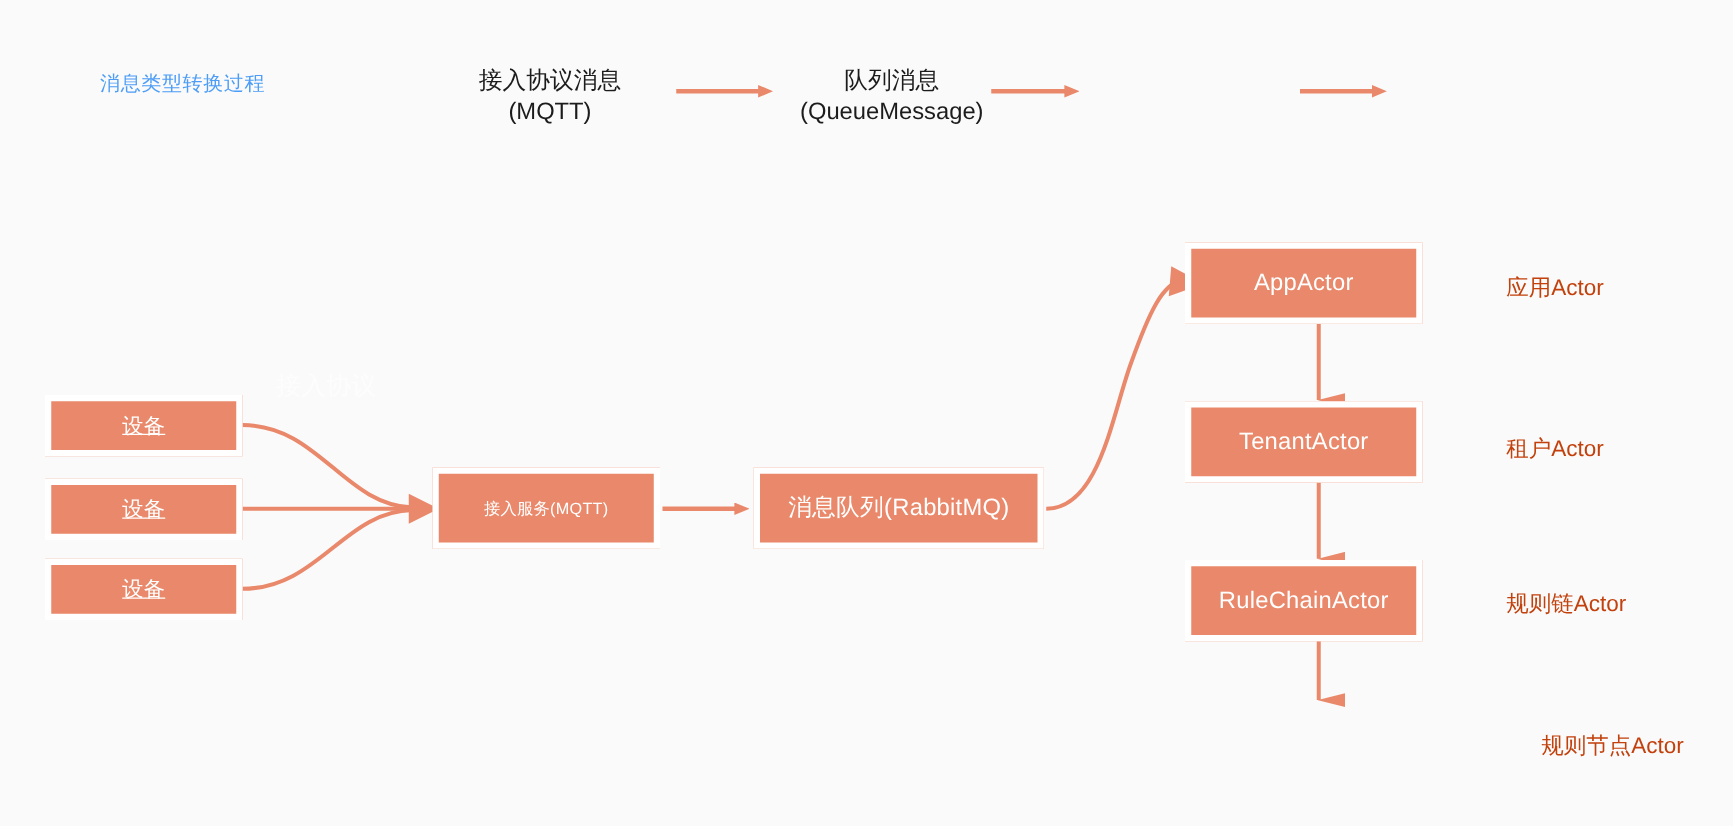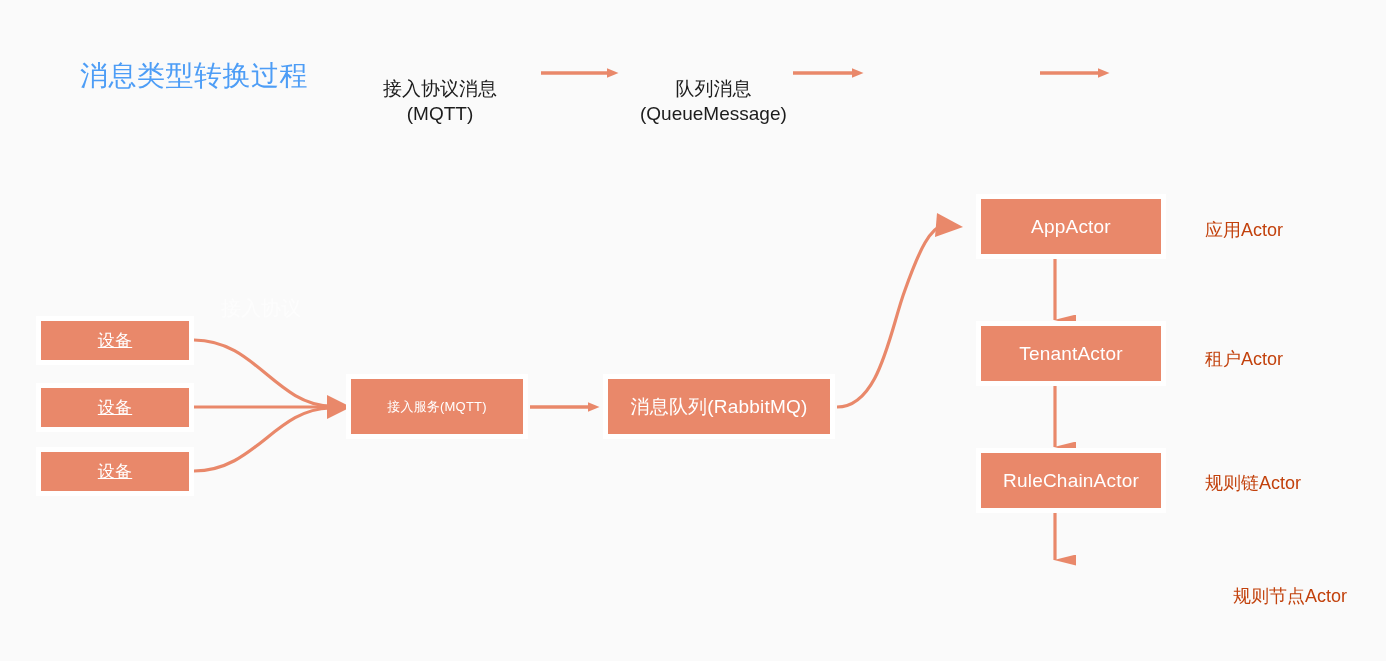--- a/index.html
+++ b/index.html
@@ -55,21 +55,21 @@
     font-size: 13px;
   }
   #node-queue {
     left: 603px; top: 374px;
     width: 232px; height: 65px;
     font-size: 19px;
   }
 
   
   .actor {
-    left: 976px;
+    left: 948px;
     width: 190px;
     height: 65px;
     font-size: 19px;
     justify-content: center;
   }
   #actor-app       { top: 194px; }
   #actor-tenant    { top: 321px; }
   #actor-rulechain { top: 448px; }
   #actor-rulenode  { top: 561px; }
 
@@ -86,37 +86,36 @@
   #note-app       { top: 221px; }
   #note-tenant    { top: 350px; }
   #note-rulechain { top: 474px; }
   #note-rulenode  { top: 587px; margin-left: 28px; }
 
   
   #diagram-title {
     position: absolute;
     left: 80px;
     top: 57px;
-    font-size: 28px;
+    font-size: 16px;
     color: #4d9df6;
     letter-spacing: 0.5px;
     white-space: nowrap;
     z-index: 4;
   }
 
   
   .flow-stage {
     position: absolute;
     text-align: center;
     color: #1c1c1c;
     font-size: 19px;
     line-height: 1.32;
     white-space: nowrap;
     z-index: 4;
-    margin-top: 24px;
   }
   .flow-stage .zh { display: block; }
   .flow-stage .en { display: block; }
   #flow-stage-0 { left: 383px; top: 52px; }
   #flow-stage-1 { left: 640px; top: 52px; }
   #flow-stage-2 { left: 885px; top: 52px; }
   #flow-stage-3 { left: 1141px; top: 52px; }
 
   
   #protocol-label {

